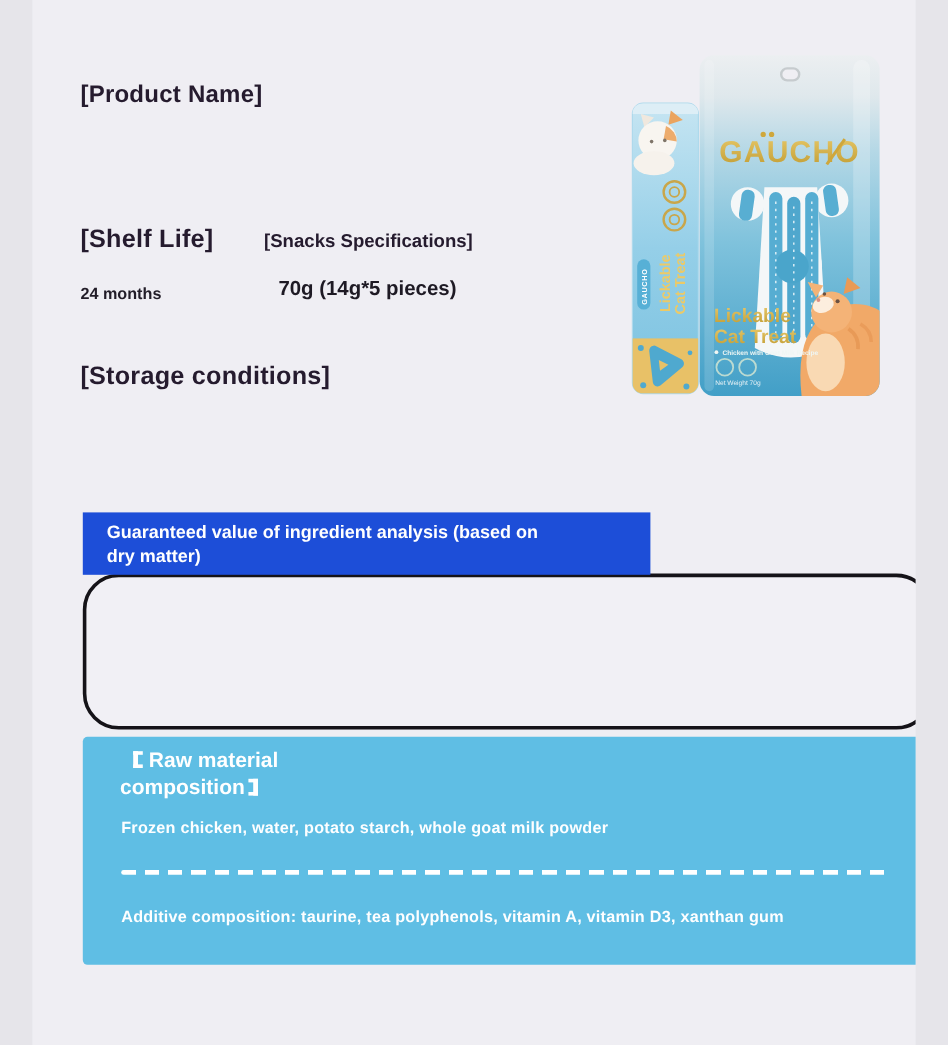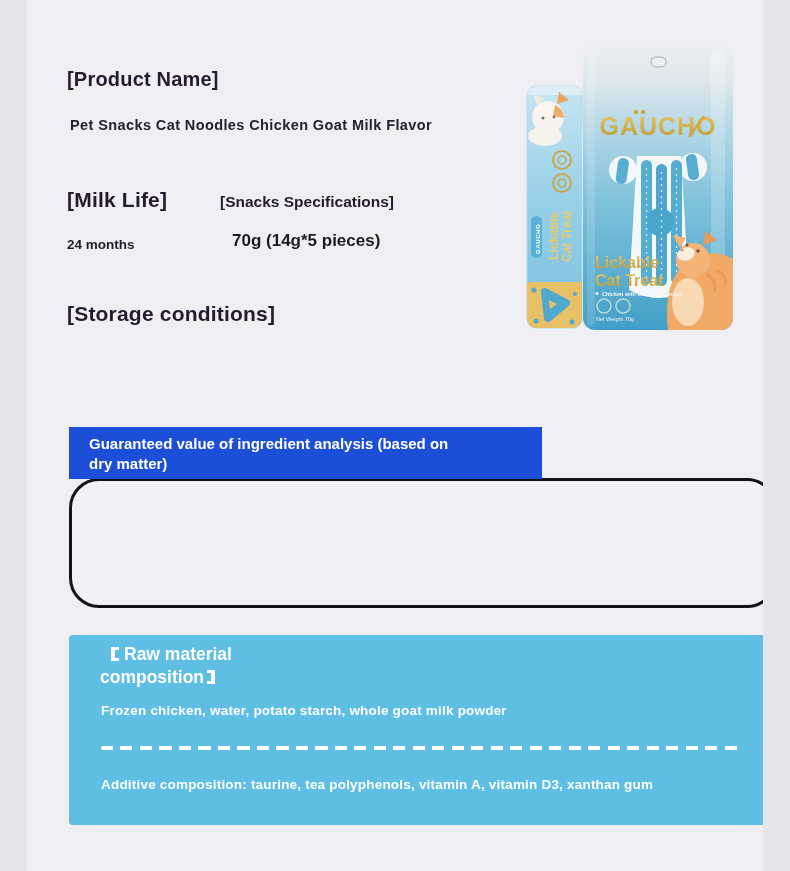--- a/index.html
+++ b/index.html
@@ -45,21 +45,21 @@
   #lbl-fiber    { left:86px;  top:564px; font-size:13.5px; color:#331a3a; }
   #val-fiber    { left:256px; top:562px; }
   #lbl-ash      { left:448px; top:496px; font-size:13.5px; }
   #val-ash      { left:632px; top:494px; }
   #lbl-moisture { left:450px; top:527px; font-size:15.5px; }
   #val-moisture { left:630px; top:528px; }
   .v-divider { left:397px; top:505px; width:2.5px; height:85px; background:#1c1a1f; }
 
   
   .comp-box {
-    left:42px; top:635px; width:706px; height:190px;
+    left:42px; top:614px; width:706px; height:190px;
     background:#5fbee4; border-radius:4px; color:#ffffff; z-index:1;
   }
   .comp-h { position:absolute; font-size:17.5px; font-weight:700; color:#ffffff; white-space:nowrap; }
   #comp-h1 { left:42px; top:9px; }
   #comp-h2 { left:31px; top:32px;text-align:right; }
   .comp-t { position:absolute; font-size:13.5px; font-weight:700; color:#fdfeff; letter-spacing:.2px; white-space:nowrap; }
   #comp-ing { left:32px; top:68px; }
   #comp-add { left:32px; top:142px; }
   .comp-dash {
     position:absolute; left:32px; top:111px; width:640px; height:3.5px;
@@ -72,22 +72,21 @@
 
   
   .photo { left:490px; top:40px; width:230px; height:295px; }
 </style>
 </head>
 <body>
 
 <div class="page">
 
   <div class="abs h-big" id="product-name-label">[Product Name]</div>
-  <div class="abs" id="product-name-value">Pet Snacks Cat Noodles Chicken Goat Milk Flavor</div>
-  <div class="abs h-big" id="shelf-life-label">[Milk Life]</div>
+  <div class="abs h-big" id="shelf-life-label">[Shelf Life]</div>
   <div class="abs h-mid" id="spec-label">[Snacks Specifications]</div>
   <div class="abs t-body" id="shelf-life-value">24 months</div>
   <div class="abs" id="spec-value">70g (14g*5 pieces)</div>
   <div class="abs h-big" id="storage-label">[Storage conditions]</div>
 
   <div class="abs photo">
     <svg width="230" height="295" viewBox="0 0 230 295" xmlns="http://www.w3.org/2000/svg">
       <defs>
         <linearGradient id="pouchGrad" x1="0" y1="0" x2="0" y2="1">
           <stop offset="0" stop-color="#eceff1"></stop>

